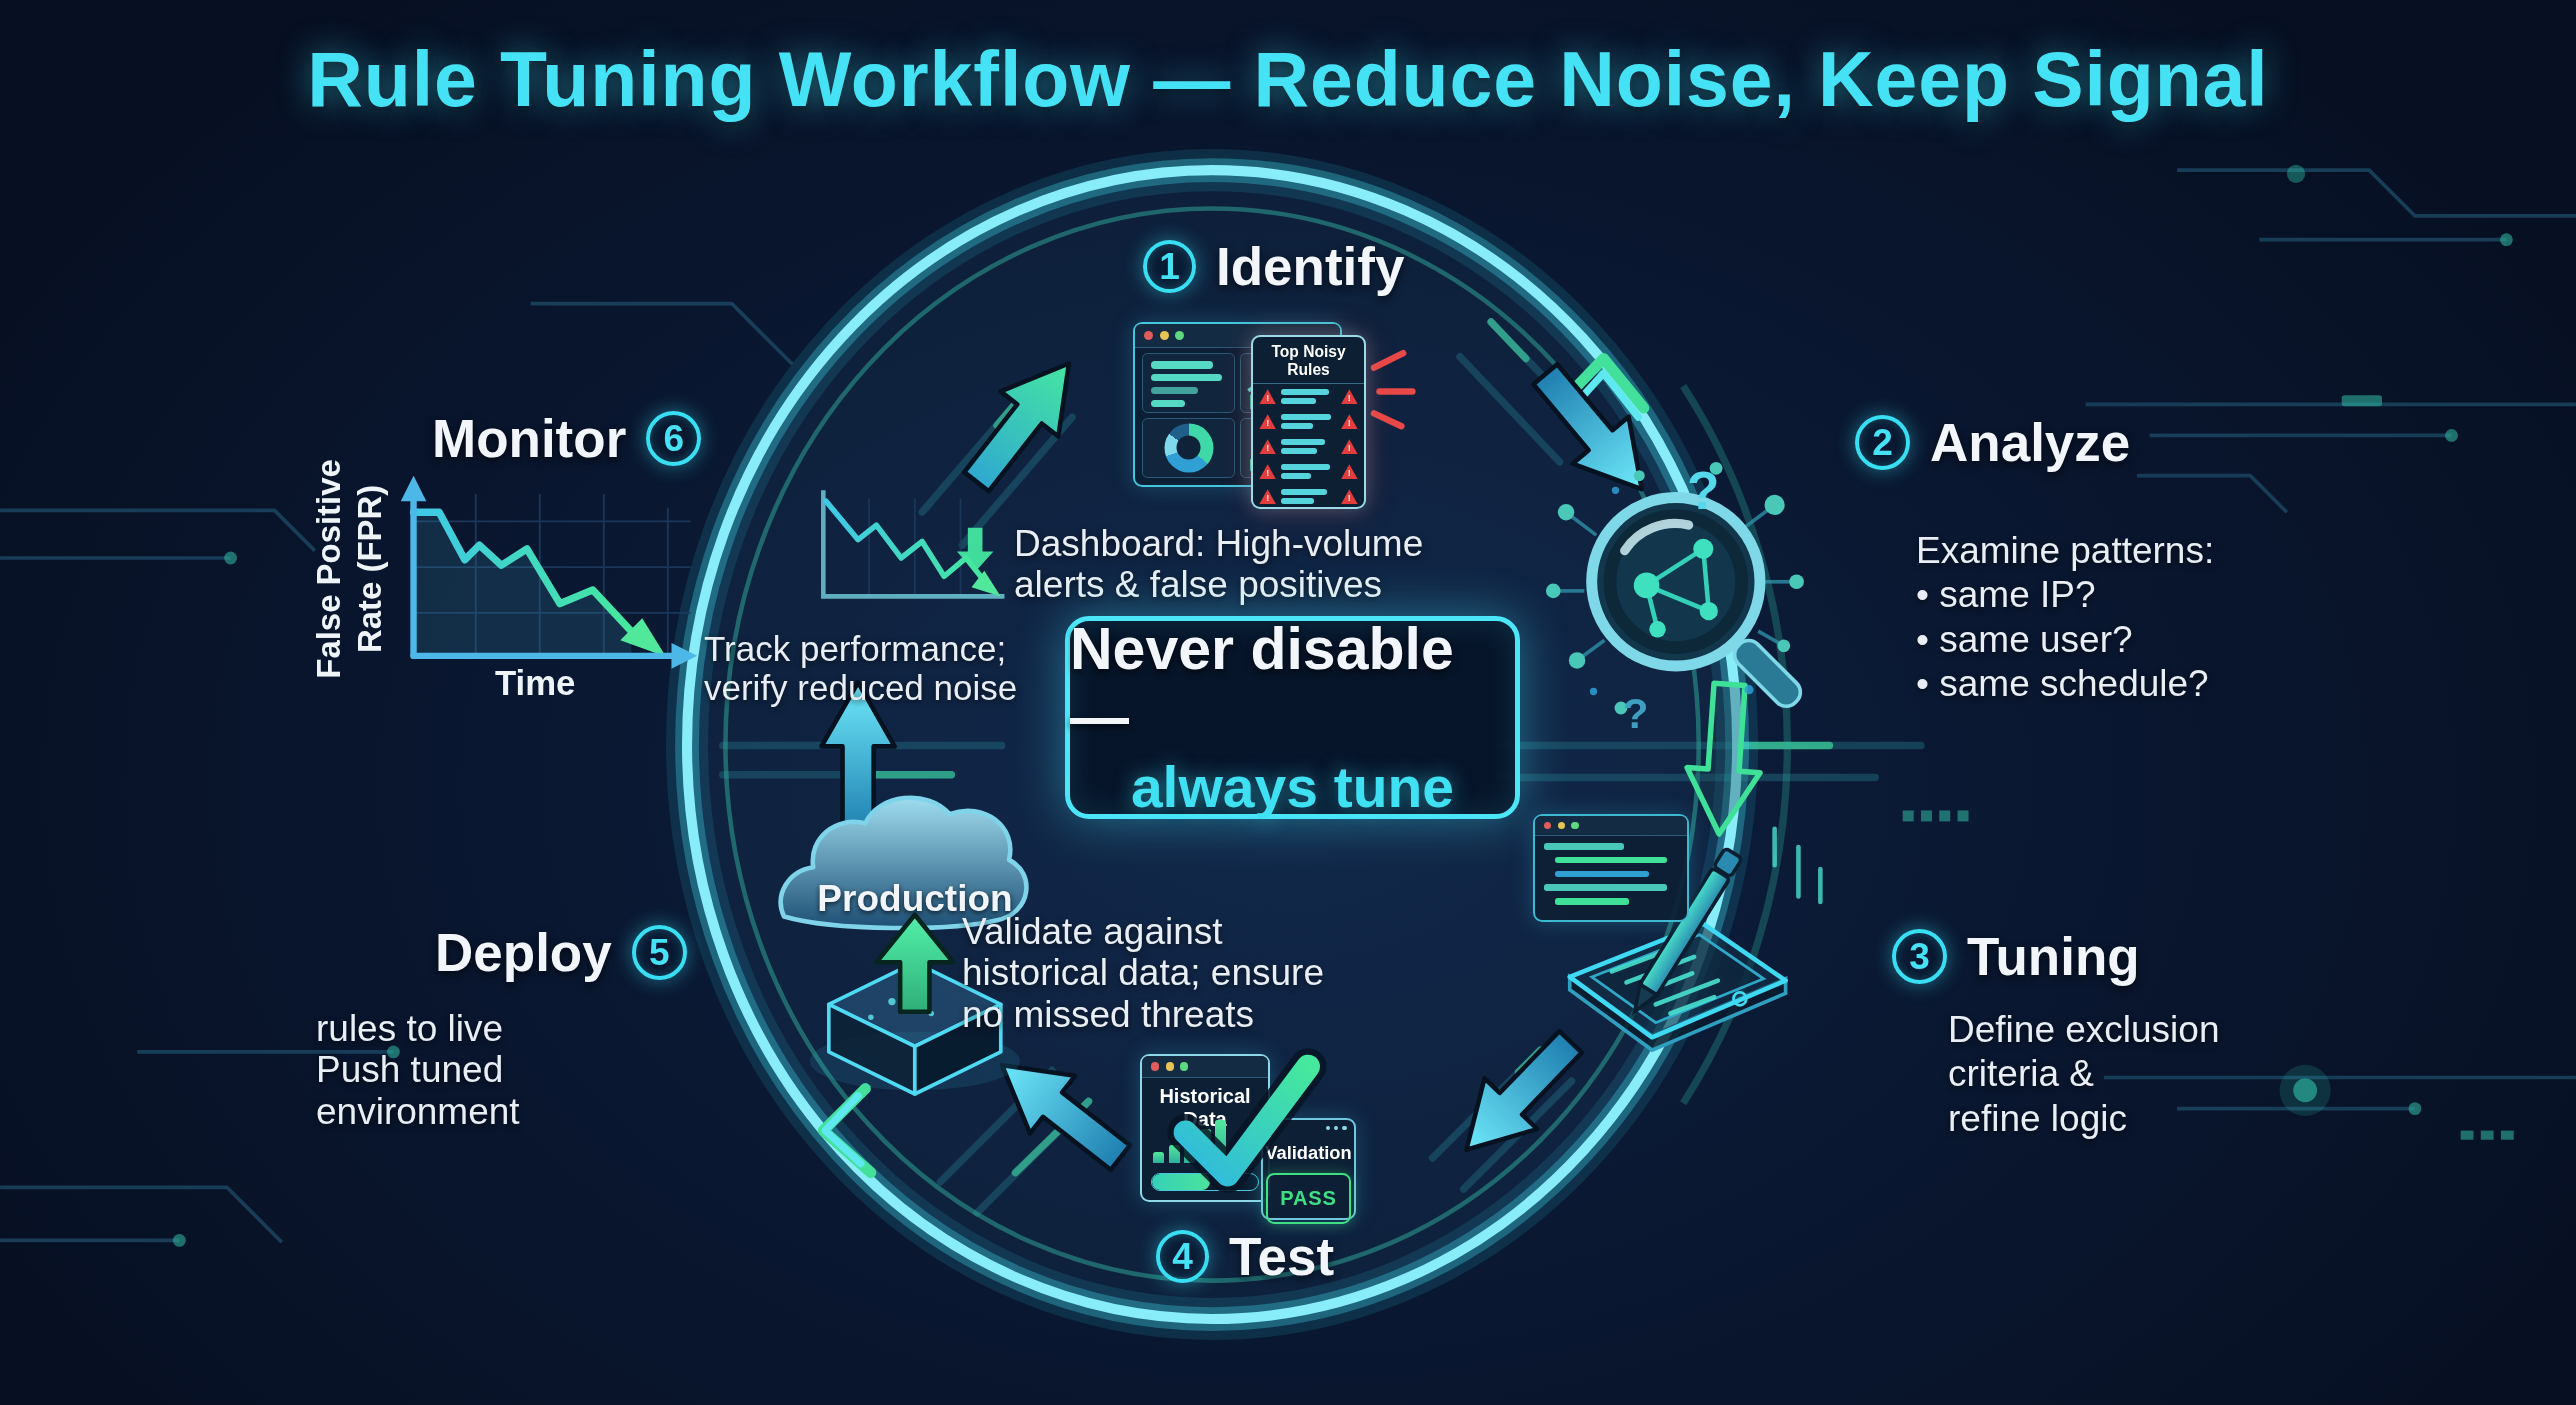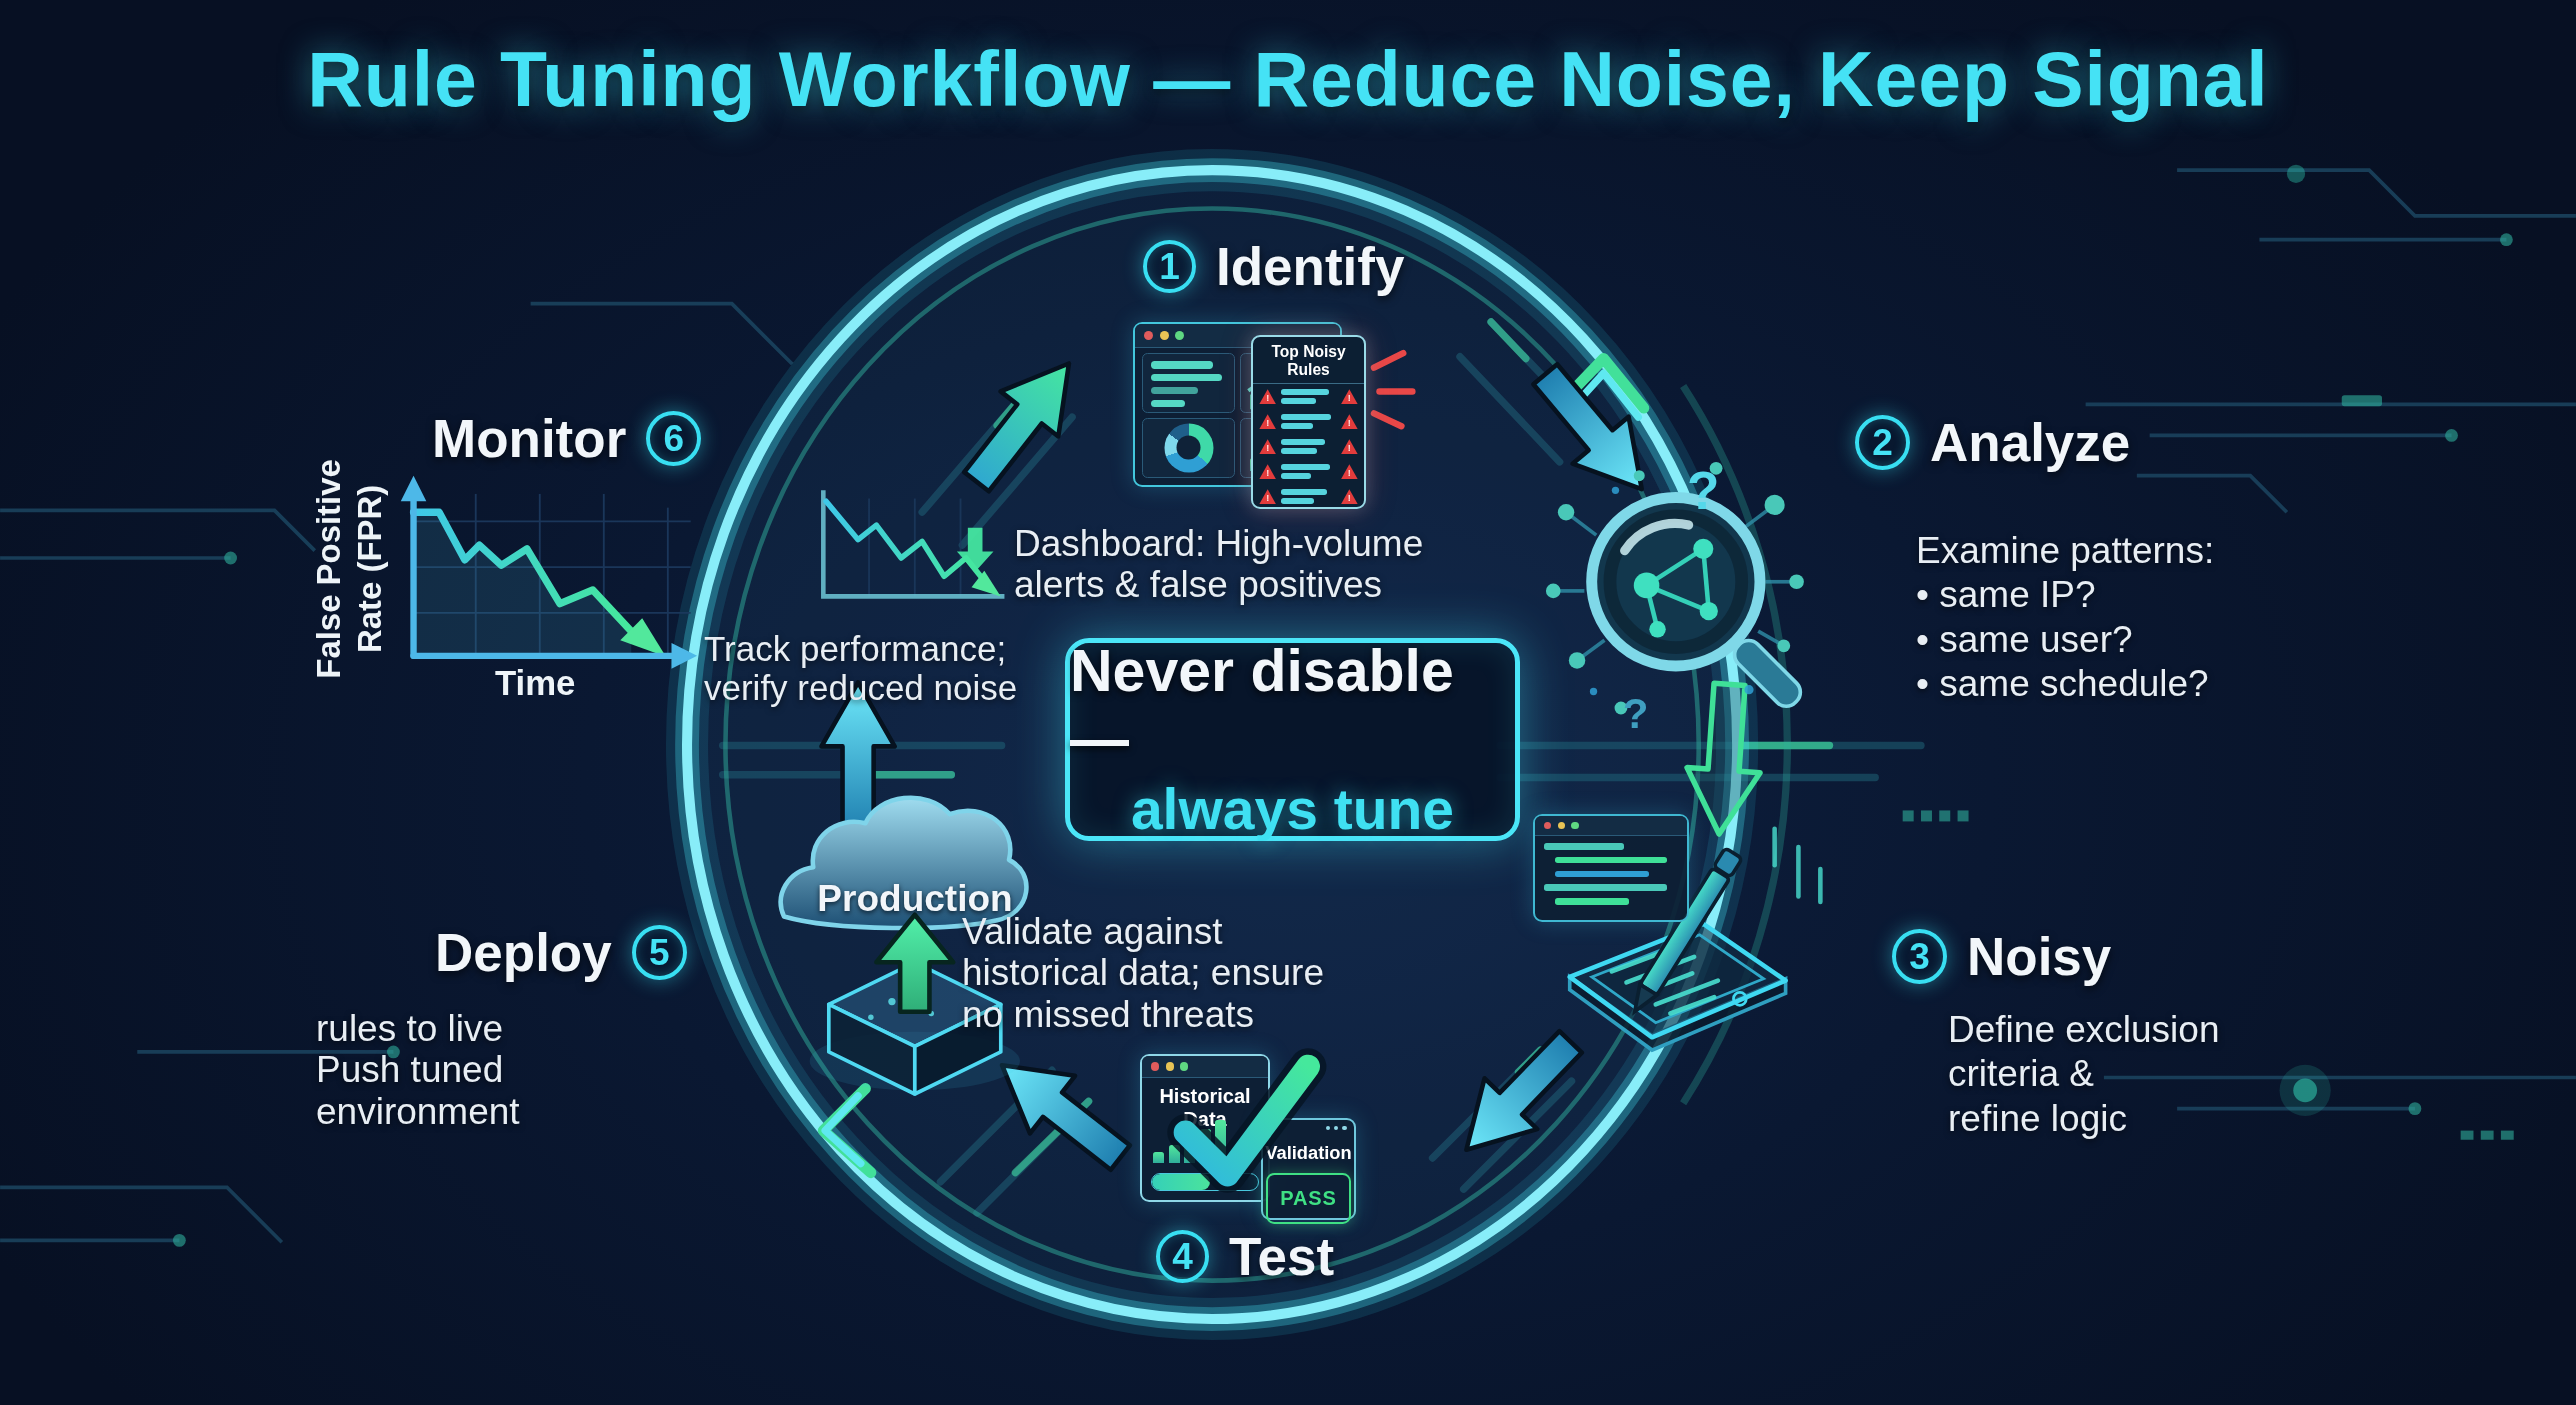--- a/index.html
+++ b/index.html
@@ -19,21 +19,21 @@
     color:#45e2f5;background:rgba(8,25,48,.55);font-size:37px;font-weight:bold;
     display:flex;align-items:center;justify-content:center;line-height:1;
     box-shadow:0 0 20px rgba(56,223,242,.45), inset 0 0 11px rgba(56,223,242,.25);}
   .step-label{font-size:53px;font-weight:bold;color:#f2f6fa;
     text-shadow:0 2.7px 8.2px rgba(0,0,0,.65);}
 
   .body-text{position:absolute;color:#e8eef4;font-size:37px;font-weight:500;
     line-height:1.12;text-shadow:0 1.8px 6.4px rgba(0,0,0,.6);}
   .centered{}
 
-  .center-box{position:absolute;left:1065px;top:638px;width:455px;height:203px;
+  .center-box{position:absolute;left:1065px;top:616px;width:455px;height:203px;
     border:5.5px solid #4be6f8;border-radius:24px;background:rgba(7,20,40,.92);
     box-shadow:0 0 50px rgba(70,230,250,.4), inset 0 0 31px rgba(70,230,250,.12);
     display:flex;flex-direction:column;align-items:center;justify-content:center;gap:3.7px;}
   .center-line1{font-size:59px;font-weight:bold;color:#f2f6fa;text-shadow:0 2.7px 7.3px rgba(0,0,0,.7);}
   .center-line2{font-size:57px;font-weight:bold;color:#3fe0f2;text-shadow:0 0 20px rgba(63,224,242,.55);}
 
   .window{position:absolute;border:2.7px solid #43c7dd;border-radius:9.1px;
     background:rgba(13,32,52,.92);box-shadow:0 0 22px rgba(60,200,230,.25);}
   .win-bar{position:absolute;left:0;top:0;right:0;height:24px;
     border-radius:6.4px 6.4px 0 0;background:#132c44;border-bottom:1.8px solid #2a5a78;
@@ -470,21 +470,21 @@
   <div>• same schedule?</div>
 </div>
 
 <div class="center-box">
   <div class="center-line1">Never disable —</div>
   <div class="center-line2">always tune</div>
 </div>
 
 <div class="step-row" style="left:1892px;top:926px;">
   <div class="step-num">3</div>
-  <div class="step-label">Noisy</div>
+  <div class="step-label">Tuning</div>
 </div>
 <div class="body-text" style="left:1948px;top:1008px;line-height:1.2;">
   <div>Define exclusion</div>
   <div>criteria &amp;</div>
   <div>refine logic</div>
 </div>
 
 <div class="window code-win">
   <div class="win-bar" style="height:20px;">
     <div class="dot r" style="width:7.3px;height:7.3px;"></div>

